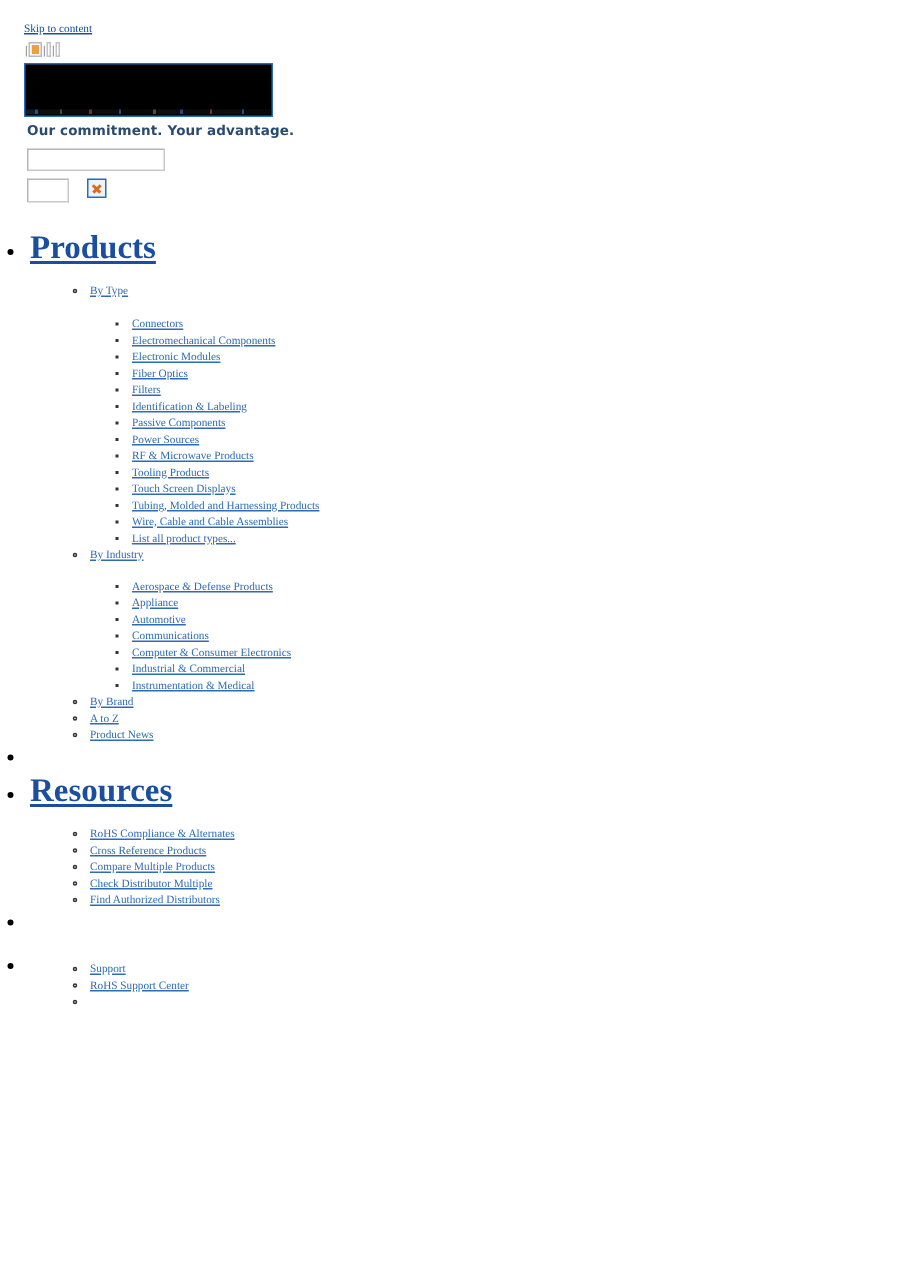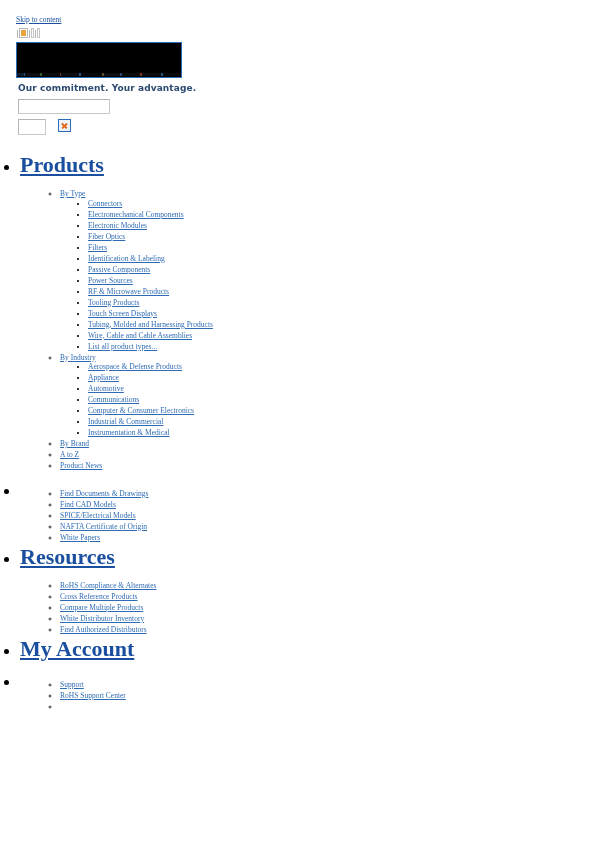--- a/index.html
+++ b/index.html
@@ -188,21 +188,21 @@
     color: #333;
   }
   ul.level2 > li > a,
   ul.level3 > li > a {
     font-family: "Liberation Serif", "DejaVu Serif", serif;
     font-size: 7.5px;
     line-height: 9.5px;
     color: #2f6bb3;
   }
   ul.level3 {
-    margin: 0 0 0 0;
+    margin: 12px 0 0 0;
     padding-left: 28px;
     list-style-type: square;
   }
   ul.level3 > li {
     font-size: 7.5px;
     line-height: 9.5px;
     margin: 0 0 1.5px 0;
     color: #333;
   }
   li.empty { list-style-type: circle; height: 10px; }
@@ -256,33 +256,27 @@
             <li><a href="#">Automotive</a></li>
             <li><a href="#">Communications</a></li>
             <li><a href="#">Computer &amp; Consumer Electronics</a></li>
             <li><a href="#">Industrial &amp; Commercial</a></li>
             <li><a href="#">Instrumentation &amp; Medical</a></li>
           </ul></li>
         <li><a href="#">By Brand</a></li>
         <li><a href="#">A to Z</a></li>
         <li><a href="#">Product News</a></li>
       </ul></li>
-    <li class="group-gap"><ul class="level2">
-        <li><a href="#">Find Documents &amp; Drawings</a></li>
-        <li><a href="#">Find CAD Models</a></li>
-        <li><a href="#">SPICE/Electrical Models</a></li>
-        <li><a href="#">NAFTA Certificate of Origin</a></li>
-        <li><a href="#">White Papers</a></li>
-      </ul></li>
+    <li class="group-gap"></li>
     <li class="group-gap"><a href="#" class="sec-title">Resources</a><ul class="level2">
         <li><a href="#">RoHS Compliance &amp; Alternates</a></li>
         <li><a href="#">Cross Reference Products</a></li>
         <li><a href="#">Compare Multiple Products</a></li>
-        <li><a href="#">White Distributor Inventory</a></li>
+        <li><a href="#">Check Distributor Multiple</a></li>
         <li><a href="#">Find Authorized Distributors</a></li>
       </ul></li>
-    <li class="group-gap"><a href="#" class="sec-title">My Account</a></li>
+    <li class="group-gap"></li>
     <li class="group-gap"><ul class="level2">
         <li><a href="#">Support</a></li>
         <li><a href="#">RoHS Support Center</a></li>
         <li class="empty"></li>
       </ul></li>
   </ul>
 
 </body></html>

